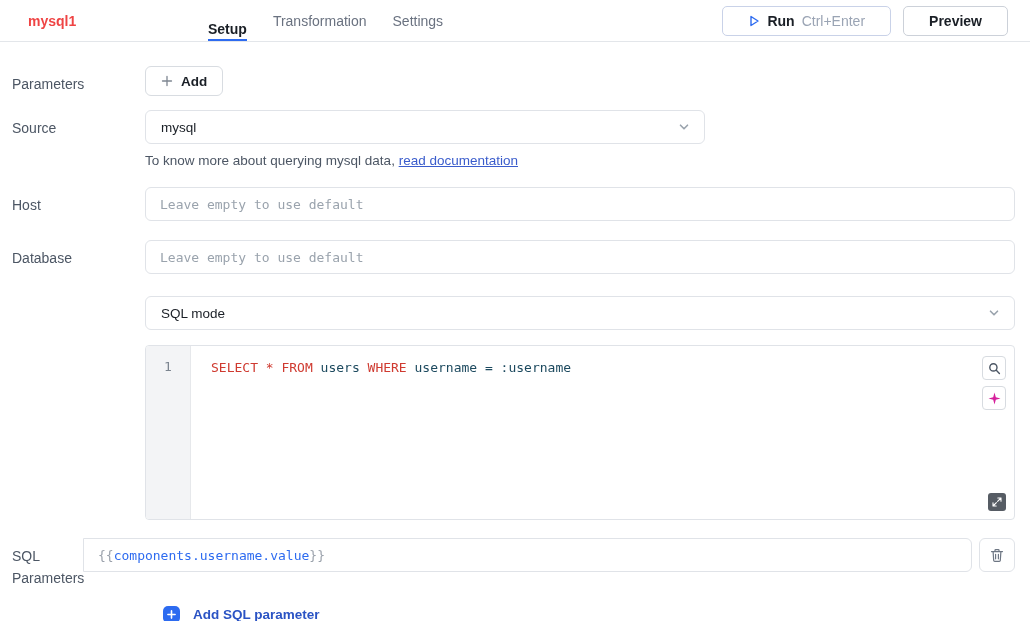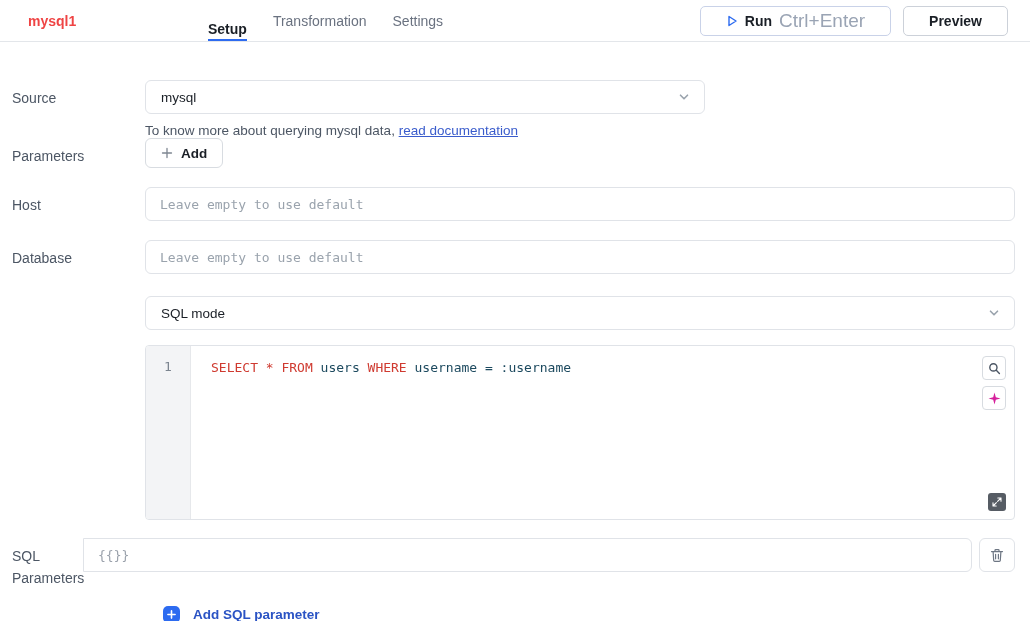--- a/index.html
+++ b/index.html
@@ -14,21 +14,21 @@
   
   .topbar { height: 42px; display: flex; align-items: stretch; padding: 0 22px 0 28px; border-bottom: 1px solid #e3e6ea; }
   .title { width: 180px; display: flex; align-items: center; font-size: 14px; font-weight: 600; color: #ef4444; }
   .tabs { display: flex; gap: 26px; }
   .tab { display: flex; align-items: center; font-size: 14px; color: #6a7280; border-bottom: 2px solid transparent; padding-top: 2px; cursor: pointer; }
   .tab.active { color: #1a1f26; font-weight: 700; border-bottom-color: #2d6bf0; margin-top: 16px; }
   .topbar-right { margin-left: auto; display: flex; align-items: center; gap: 12px; }
   .btn { height: 30px; display: inline-flex; align-items: center; gap: 7px; padding: 0 25px; background: #fff; border: 1px solid #c9d2e8; border-radius: 5px; font-family: inherit; font-size: 14px; cursor: pointer; }
   .btn .btn-label { color: #1a1f26; font-weight: 600; }
   .btn.preview { border-color: #ccd1d9; justify-content: center; }
-  .shortcut { color: #9aa4b4; font-size: 19px; }
+  .shortcut { color: #9aa4b4; font-size: 14px; }
 
   
   .content { padding: 24px 15px 0 12px; }
   .row { display: flex; align-items: flex-start; }
   .row-label { flex: 0 0 133px; font-size: 14px; color: #4c5664; padding-top: 7px; line-height: 22px; }
   .row-label.narrow { max-width: 72px; }
   .row-main { flex: 1; min-width: 0; }
 
   .r-source { margin-top: 14px; }
   .r-host { margin-top: 19px; }
@@ -99,51 +99,51 @@
         <span class="shortcut">Ctrl+Enter</span>
       </button>
       <button class="btn preview">
         <span class="btn-label">Preview</span>
       </button>
     </div>
   </header>
 
   <main class="content">
 
+    <div class="row r-params">
+      <div class="row-label">Parameters</div>
+      <div class="row-main">
+        <button class="add-btn">
+          <span style="display:flex;">
+            <svg width="12" height="12" viewBox="0 0 12 12">
+                <path d="M6 1.5 V10.5 M1.5 6 H10.5" stroke="#7e8691" stroke-width="1.3" stroke-linecap="round"></path>
+              </svg>
+          </span>
+          <span>Add</span>
+        </button>
+      </div>
+    </div>
+
     <div class="row r-source">
       <div class="row-label">Source</div>
       <div class="row-main">
         <div class="select select-source">
           <span>mysql</span>
           <span style="display:flex;">
             <svg width="14" height="14" viewBox="0 0 14 14">
                 <path d="M3.5 5.2 L7 8.8 L10.5 5.2" fill="none" stroke="#9aa3ad" stroke-width="1.6" stroke-linecap="round" stroke-linejoin="round"></path>
               </svg>
           </span>
         </div>
         <div class="help-line">
           <span>To know more about querying mysql data, </span><span class="doc-link">read documentation</span>
         </div>
       </div>
     </div>
 
-    <div class="row r-params">
-      <div class="row-label">Parameters</div>
-      <div class="row-main">
-        <button class="add-btn">
-          <span style="display:flex;">
-            <svg width="12" height="12" viewBox="0 0 12 12">
-                <path d="M6 1.5 V10.5 M1.5 6 H10.5" stroke="#7e8691" stroke-width="1.3" stroke-linecap="round"></path>
-              </svg>
-          </span>
-          <span>Add</span>
-        </button>
-      </div>
-    </div>
-
     <div class="row r-host">
       <div class="row-label">Host</div>
       <div class="row-main">
         <input type="text" class="text-input" placeholder="Leave empty to use default" style="">
       </div>
     </div>
 
     <div class="row r-db">
       <div class="row-label">Database</div>
       <div class="row-main">
@@ -197,21 +197,21 @@
             </span>
           </button>
         </div>
       </div>
     </div>
 
     <div class="row r-sqlparams">
       <div class="row-label narrow">SQL Parameters</div>
       <div class="row-main">
         <div class="param-row">
-          <div class="param-value"><span class="brace">{{</span><span class="brace">}}</span></div>
+          <div class="param-value"><span class="brace">{{</span><span class="expr">components.username.value</span><span class="brace">}}</span></div>
           <button class="trash-btn">
             <span style="display:flex;">
               <svg width="14" height="15" viewBox="0 0 14 15">
                   <path d="M1.5 3.6 H12.5 M5 3.6 V2.3 A0.7 0.7 0 0 1 5.7 1.6 H8.3 A0.7 0.7 0 0 1 9 2.3 V3.6 M3.1 3.6 L3.7 12.5 A1 1 0 0 0 4.7 13.4 H9.3 A1 1 0 0 0 10.3 12.5 L10.9 3.6" fill="none" stroke="#6d7683" stroke-width="1.2" stroke-linecap="round" stroke-linejoin="round"></path>
                   <path d="M5.6 6.3 V10.8 M8.4 6.3 V10.8" stroke="#6d7683" stroke-width="1.2" stroke-linecap="round"></path>
                 </svg>
             </span>
           </button>
         </div>
       </div>

